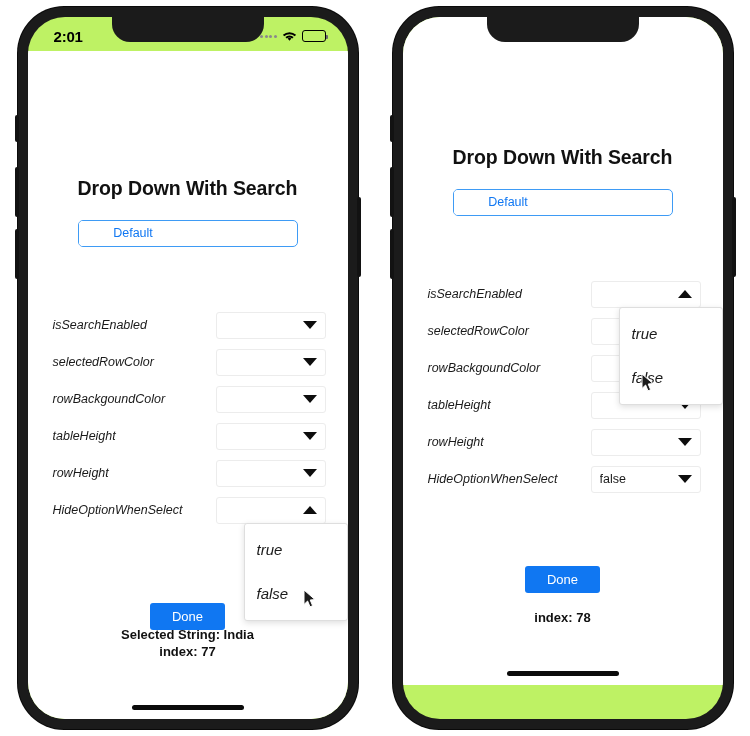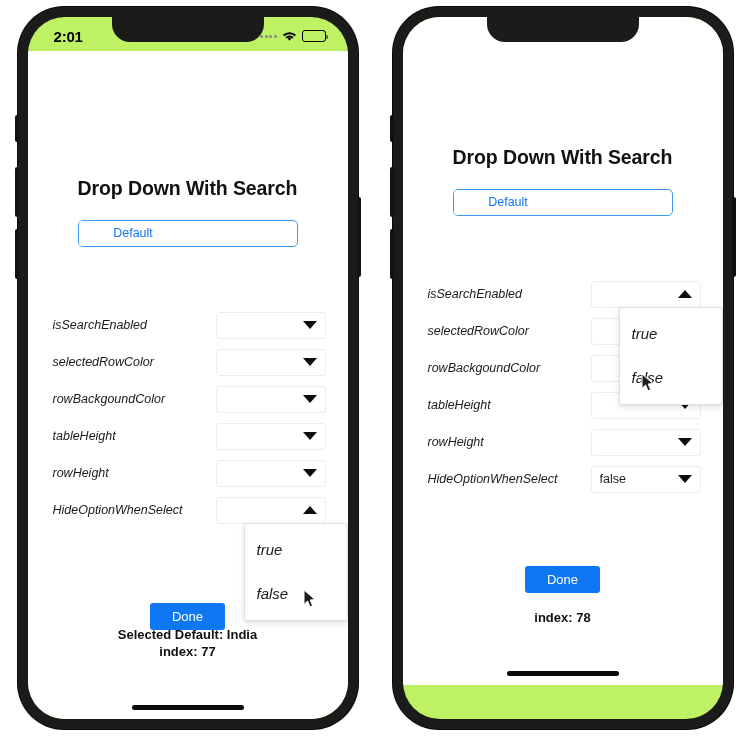--- a/index.html
+++ b/index.html
@@ -368,21 +368,21 @@
                 <path d="M1 1 L1 15.5 L4.6 12 L7 17.8 L9.6 16.7 L7.2 11 L12 10.6 Z" fill="#1c1c1c" stroke="#ffffff" stroke-width="1"></path>
               </svg>
             </span>
           </div>
 
           <div class="done-wrap" style="margin-top:74px;">
             <button class="done-btn">Done</button>
           </div>
 
           <div class="footer-status">
-            <div>Selected Default: India</div>
+            <div>Selected String: India</div>
             <div>index: 77</div>
           </div>
 
           <div class="home-ind"></div>
         </div>
       </div>
     </div>
   </div>
 
   <div class="phone-slot">

